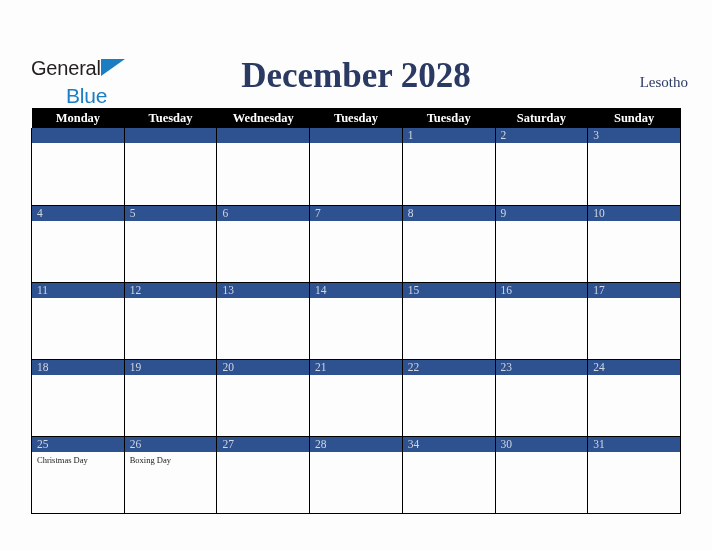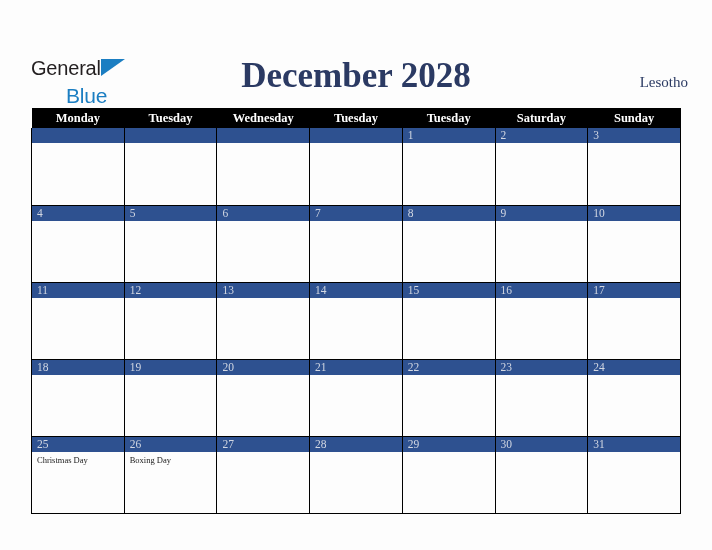--- a/index.html
+++ b/index.html
@@ -312,21 +312,21 @@
           </td>
           <td>
             <div class="daybar">27</div>
             <div class="events"></div>
           </td>
           <td>
             <div class="daybar">28</div>
             <div class="events"></div>
           </td>
           <td>
-            <div class="daybar">29</div>
+            <div class="daybar">34</div>
             <div class="events"></div>
           </td>
           <td>
             <div class="daybar">30</div>
             <div class="events"></div>
           </td>
           <td>
             <div class="daybar">31</div>
             <div class="events"></div>
           </td>

